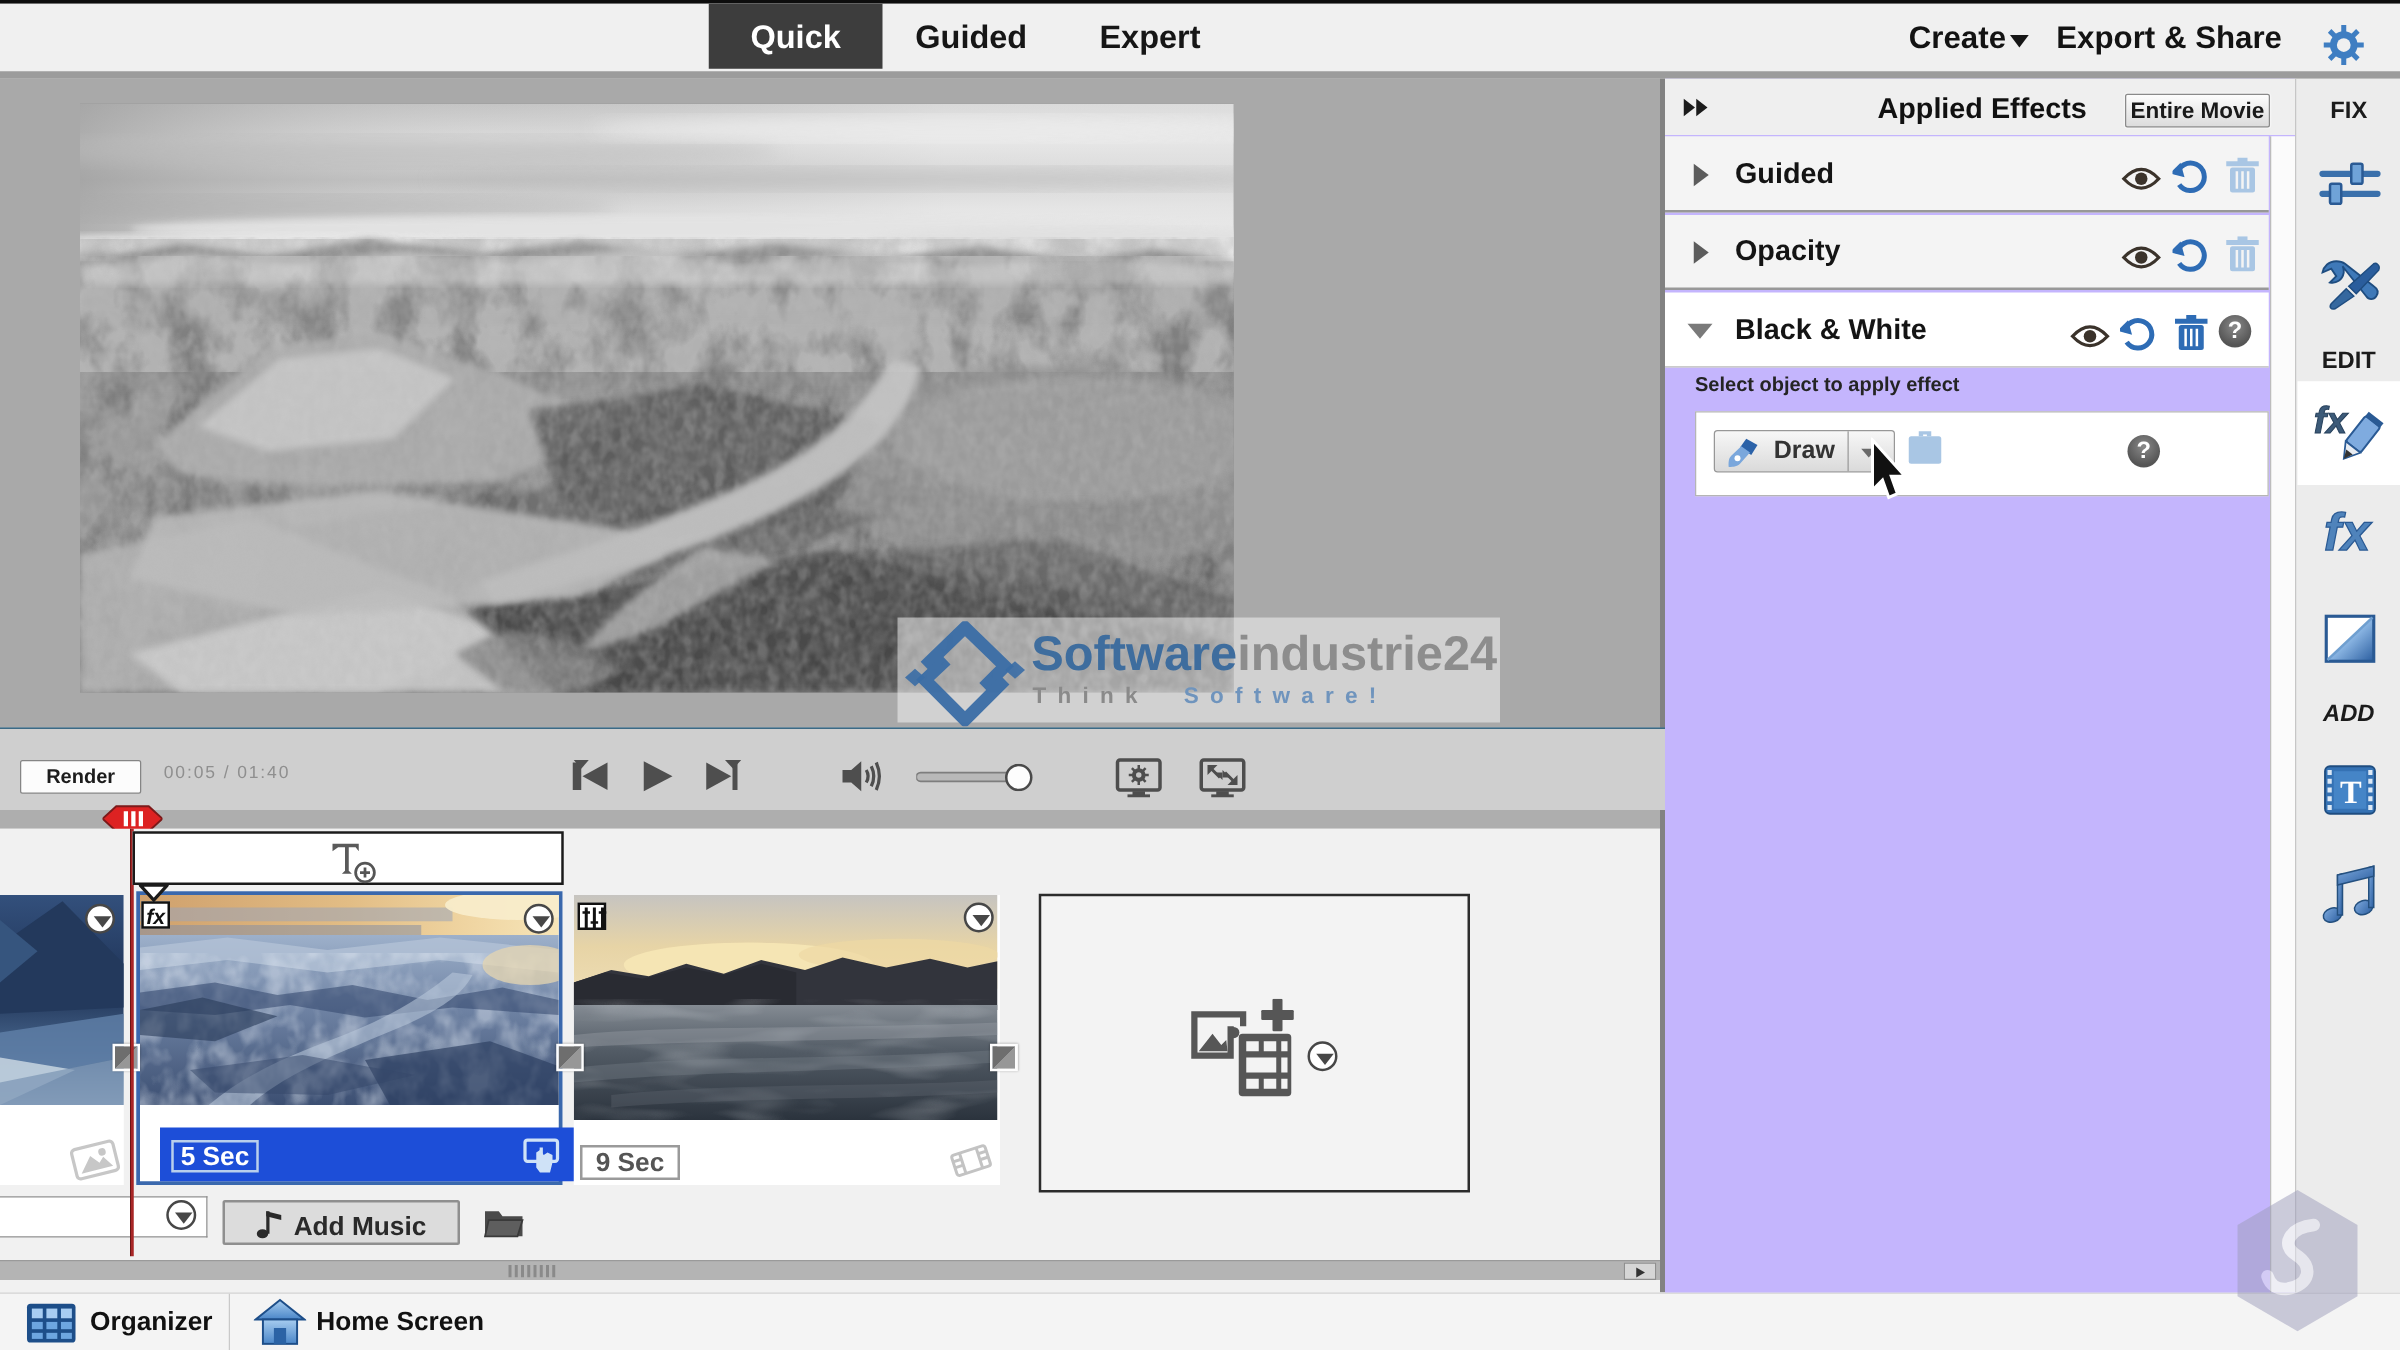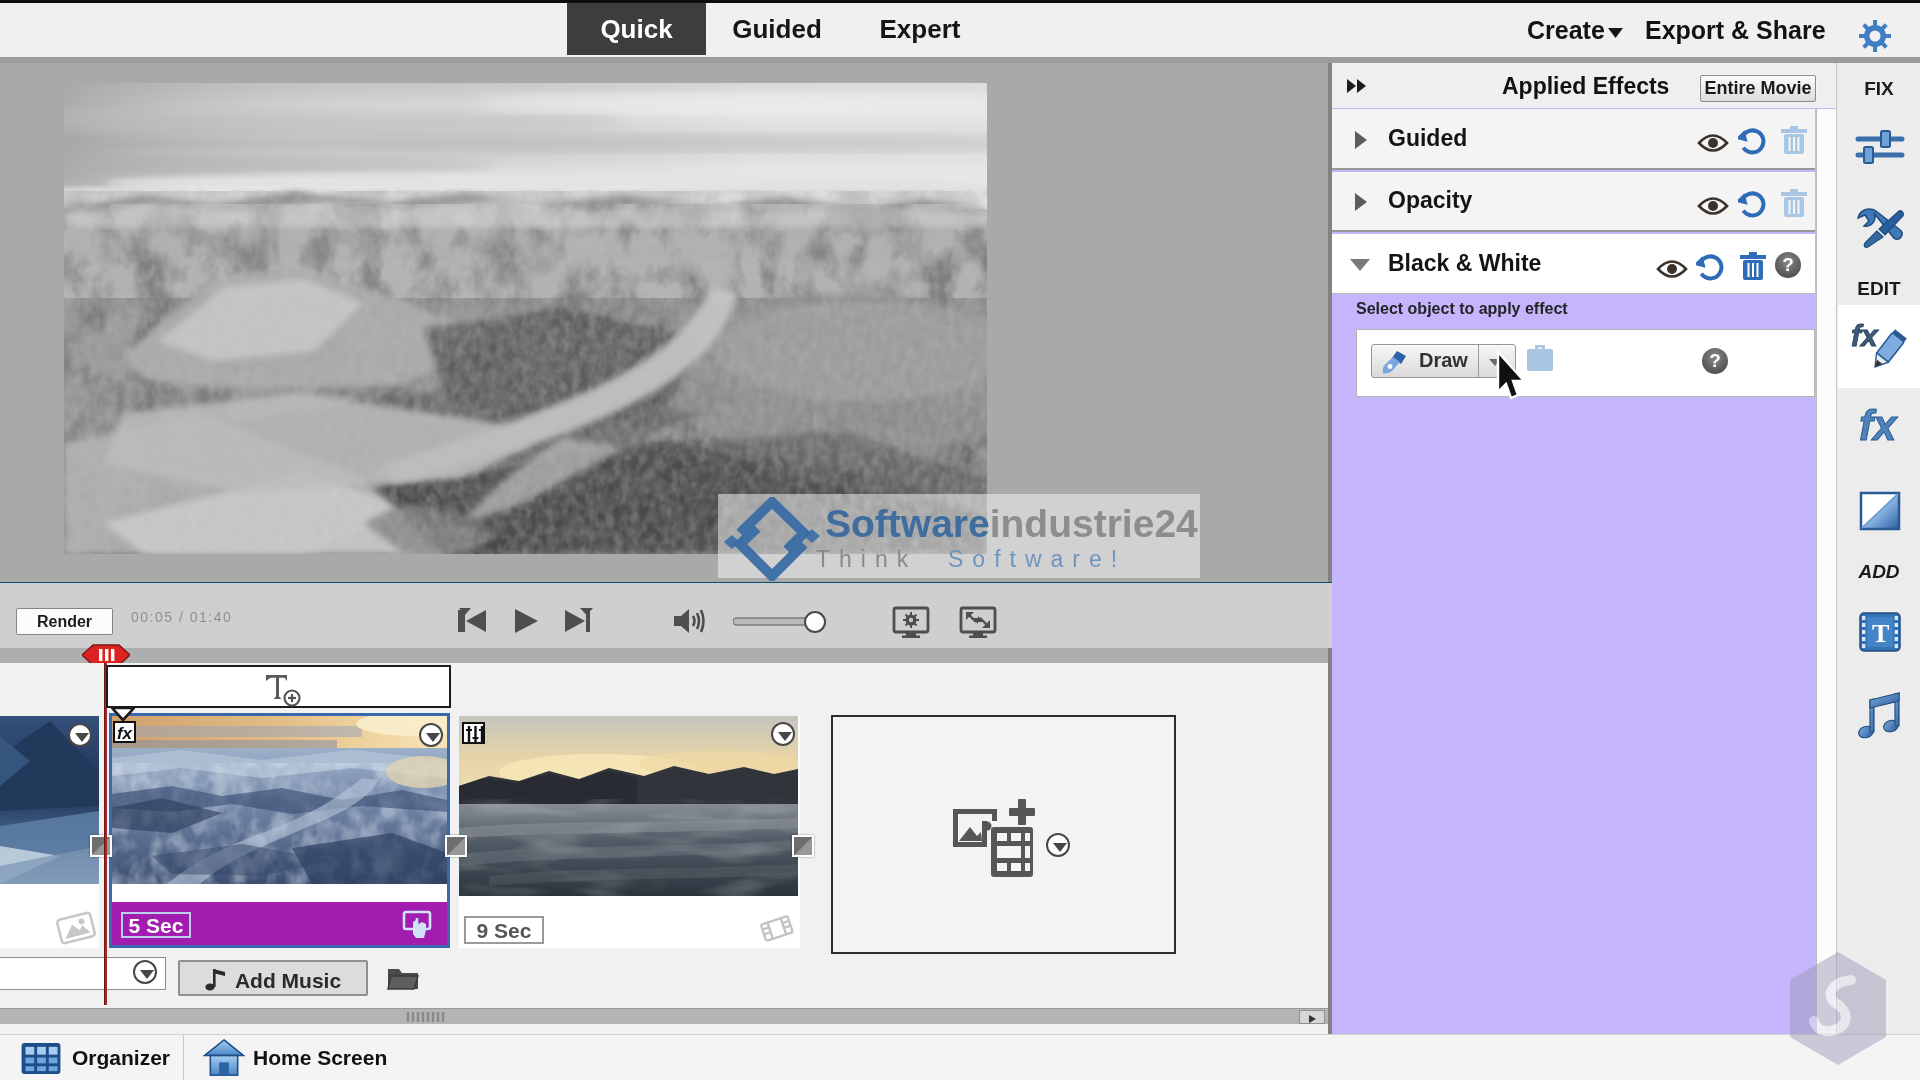--- a/index.html
+++ b/index.html
@@ -33,21 +33,21 @@
   #timecode { left:131px; top:26px; font-size:14px; color:#8f8f8f; letter-spacing:1.5px; }
   #underband { left:0; top:648px; width:1328px; height:15px; background:#aeaeae; }
 
   
   #timeline { left:0; top:663px; width:1328px; height:371px; background:#f1f1f1; }
   #titlebox { left:106px; top:2px; width:345px; height:43px; background:#fff;
     border:2px solid #1b1b1b; z-index:5; }
   #clip1 { left:0px; top:53px; width:99px; height:232px; background:#fff; }
   #clip2 { left:109px; top:50px; width:341px; height:235px; background:#fff;
     border:3px solid #3a68ad; }
-  #clip2bar { position:absolute; left:0; bottom:0; width:100%; height:43px; background:#a21caf; }
+  #clip2bar { position:absolute; left:16px; bottom:0; width:100%; height:43px; background:#1d4ed8; }
   #clip3 { left:459px; top:53px; width:341px; height:232px; background:#fff; }
   #clip4 { left:831px; top:52px; width:345px; height:239px; background:#f3f3f3;
     border:2px solid #2c2c2c; }
   #redline { left:104px; top:663px; width:3px; height:342px;
     background:linear-gradient(90deg,#6b1515 0 1px,#a82626 1px); }
   #musicbox { left:0; top:294px; width:166px; height:33px; background:#fff;
     border:1px solid #8f8f8f; border-left:none; }
   #addmusic { left:178px; top:297px; width:190px; height:36px; background:#dcdcdc;
     border:2px solid #8f8f8f; border-radius:2px; text-align:center; line-height:32px;
     font-weight:bold; font-size:21px; color:#2a2a2a; }
@@ -287,21 +287,21 @@
         <path d="M80,47 L48,79 L16,47 L33,31"></path>
       </g>
       <g fill="#3a6da6" opacity="0.9">
         <polygon points="8,38 16,45 8,52 0,45"></polygon>
         <polygon points="88,32 96,39 88,46 80,39"></polygon>
       </g>
     </svg>
     <div class="abs" style="left:103px; top:8px; font-weight:bold; font-size:39px; letter-spacing:0px;">
       <span style="color:#3e6d9e;">Software</span><span style="color:#8d8d8d;">industrie24</span>
     </div>
-    <div class="abs" style="left:94px; top:52px; font-weight:normal; font-size:23px; letter-spacing:9px; color:#8a8a8a;">Think&nbsp;&nbsp;<span style="color:#6f94bd;">Software!</span></div>
+    <div class="abs" style="left:104px; top:52px; font-weight:bold; font-size:18px; letter-spacing:9px; color:#8a8a8a;">Think&nbsp;&nbsp;<span style="color:#6f94bd;">Software!</span></div>
   </div>
 
   <div class="abs" id="timeline">
     <div class="abs" id="titlebox">
       <svg class="abs" style="left:157px; top:3px;" width="40" height="38" viewBox="0 0 40 38">
         <path d="M1,5 L22,5 L22,11 L19.5,7.8 L14,7.8 L14,26.5 L16.5,29 L8.5,29 L11,26.5 L11,7.8 L5.5,7.8 L1,11 Z" fill="#5a5a5a"></path>
         <circle cx="27" cy="28" r="7.5" fill="#fff" stroke="#555" stroke-width="2.2"></circle>
         <line x1="27" y1="24" x2="27" y2="32" stroke="#555" stroke-width="2.2"></line>
         <line x1="23" y1="28" x2="31" y2="28" stroke="#555" stroke-width="2.2"></line>
       </svg>

